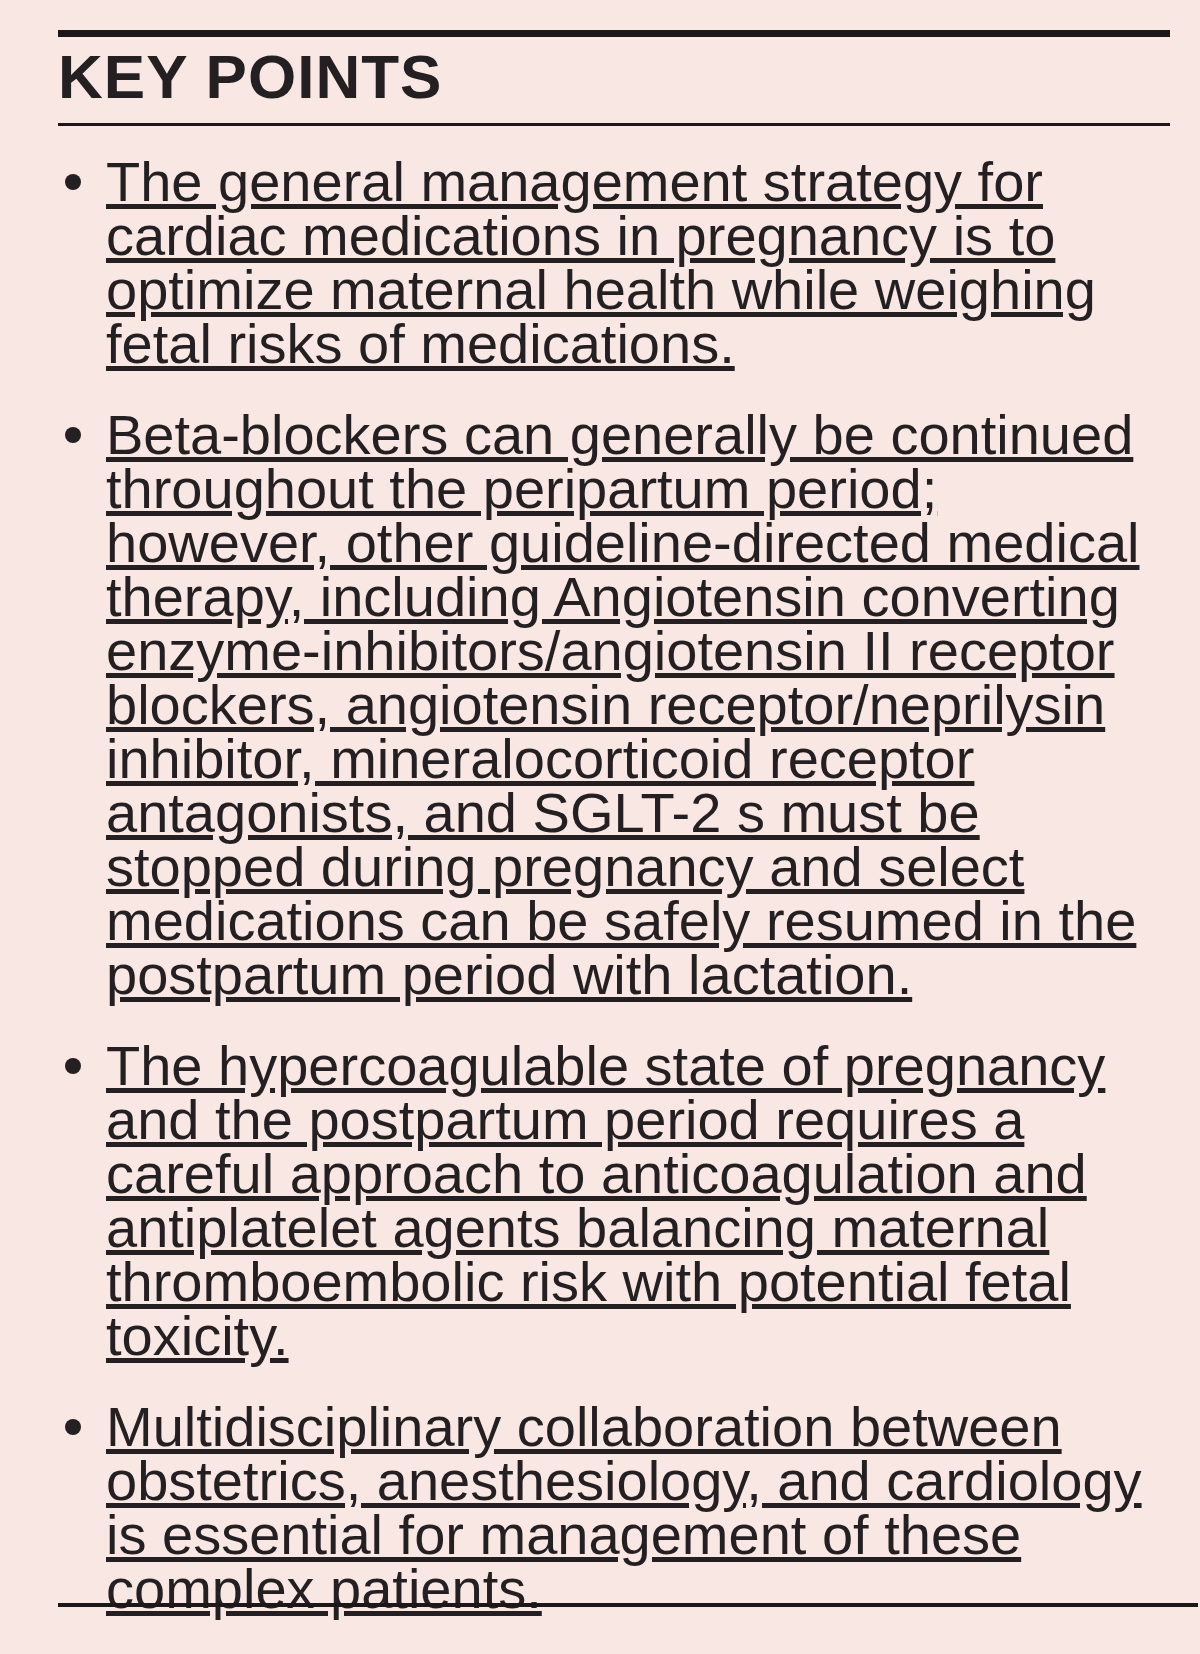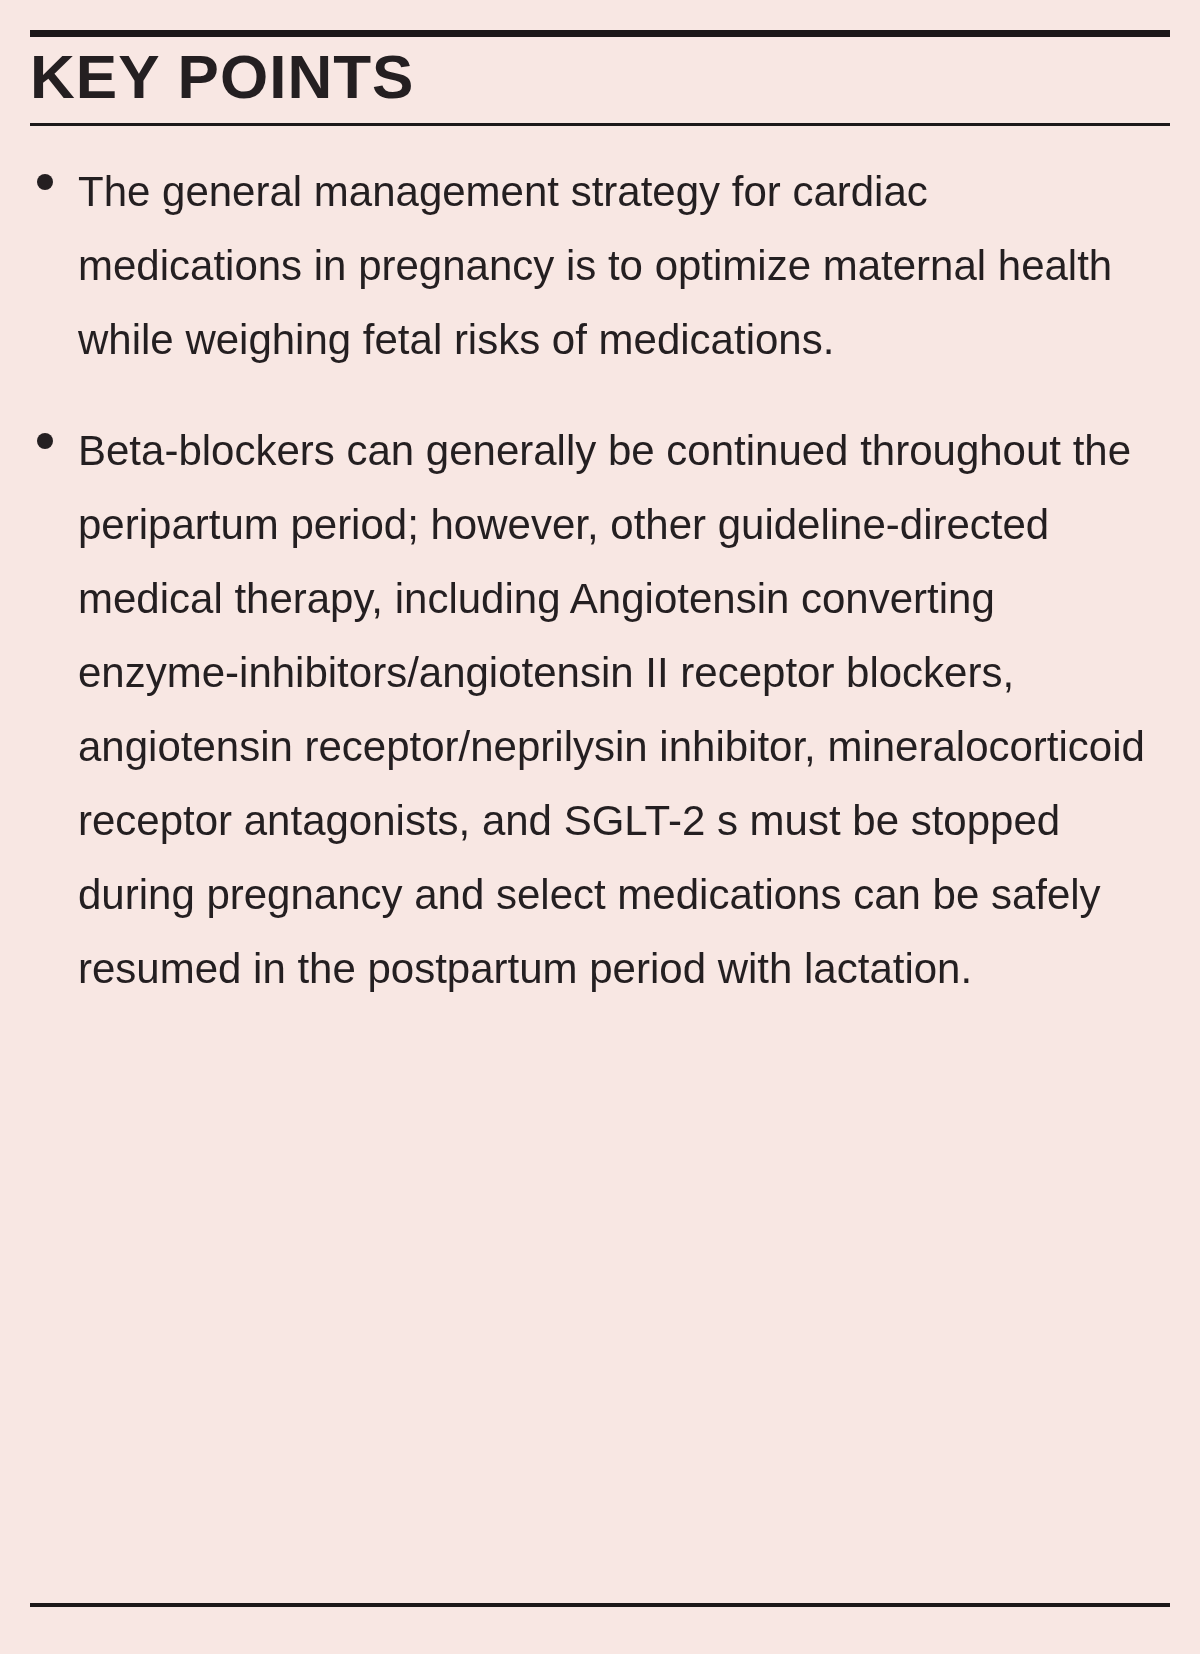--- a/index.html
+++ b/index.html
@@ -13,20 +13,21 @@
     position: relative;
     overflow: hidden;
     font-family: "Liberation Sans", sans-serif;
   }
   .kp-box {
     position: absolute;
     inset: 0;
     padding: 30px 30px 0 30px;
     box-sizing: border-box;
     color: #241f21;
+    margin-left: 28px;
   }
   .rule-thick {
     height: 7px;
     background: #1c1819;
   }
   .kp-title {
     font-size: 62px;
     line-height: 66px;
     font-weight: 700;
     letter-spacing: 1px;
@@ -39,24 +40,25 @@
   }
   .kp-list {
     list-style: none;
     margin: 29px 0 0 0;
     padding: 0;
   }
   .kp-item {
     position: relative;
     padding-left: 48px;
     padding-right: 8px;
-    font-size: 42px;
-    line-height: 74px;
+    font-size: 56px;
+    line-height: 54px;
     margin-bottom: 37px;
     color: #241f21;
+    text-decoration: underline;
   }
   .kp-bullet {
     position: absolute;
     left: 7px;
     top: 19px;
     width: 16px;
     height: 16px;
     border-radius: 50%;
     background: #241f21;
   }
@@ -79,16 +81,24 @@
 
   <ul class="kp-list">
     <li class="kp-item">
       <span class="kp-bullet"></span>
       <span>The general management strategy for cardiac medications in pregnancy is to optimize maternal health while weighing fetal risks of medications.</span>
     </li>
     <li class="kp-item">
       <span class="kp-bullet"></span>
       <span>Beta-blockers can generally be continued throughout the peripartum period; however, other guideline-directed medical therapy, including Angiotensin converting enzyme-inhibitors/angiotensin II receptor blockers, angiotensin receptor/neprilysin inhibitor, mineralocorticoid receptor antagonists, and SGLT-2 s must be stopped during pregnancy and select medications can be safely resumed in the postpartum period with lactation.</span>
     </li>
+    <li class="kp-item">
+      <span class="kp-bullet"></span>
+      <span>The hypercoagulable state of pregnancy and the postpartum period requires a careful approach to anticoagulation and antiplatelet agents balancing maternal thromboembolic risk with potential fetal toxicity.</span>
+    </li>
+    <li class="kp-item">
+      <span class="kp-bullet"></span>
+      <span>Multidisciplinary collaboration between obstetrics, anesthesiology, and cardiology is essential for management of these complex patients.</span>
+    </li>
   </ul>
 
   <div class="rule-bottom"></div>
 </div>
 
 </body></html>

